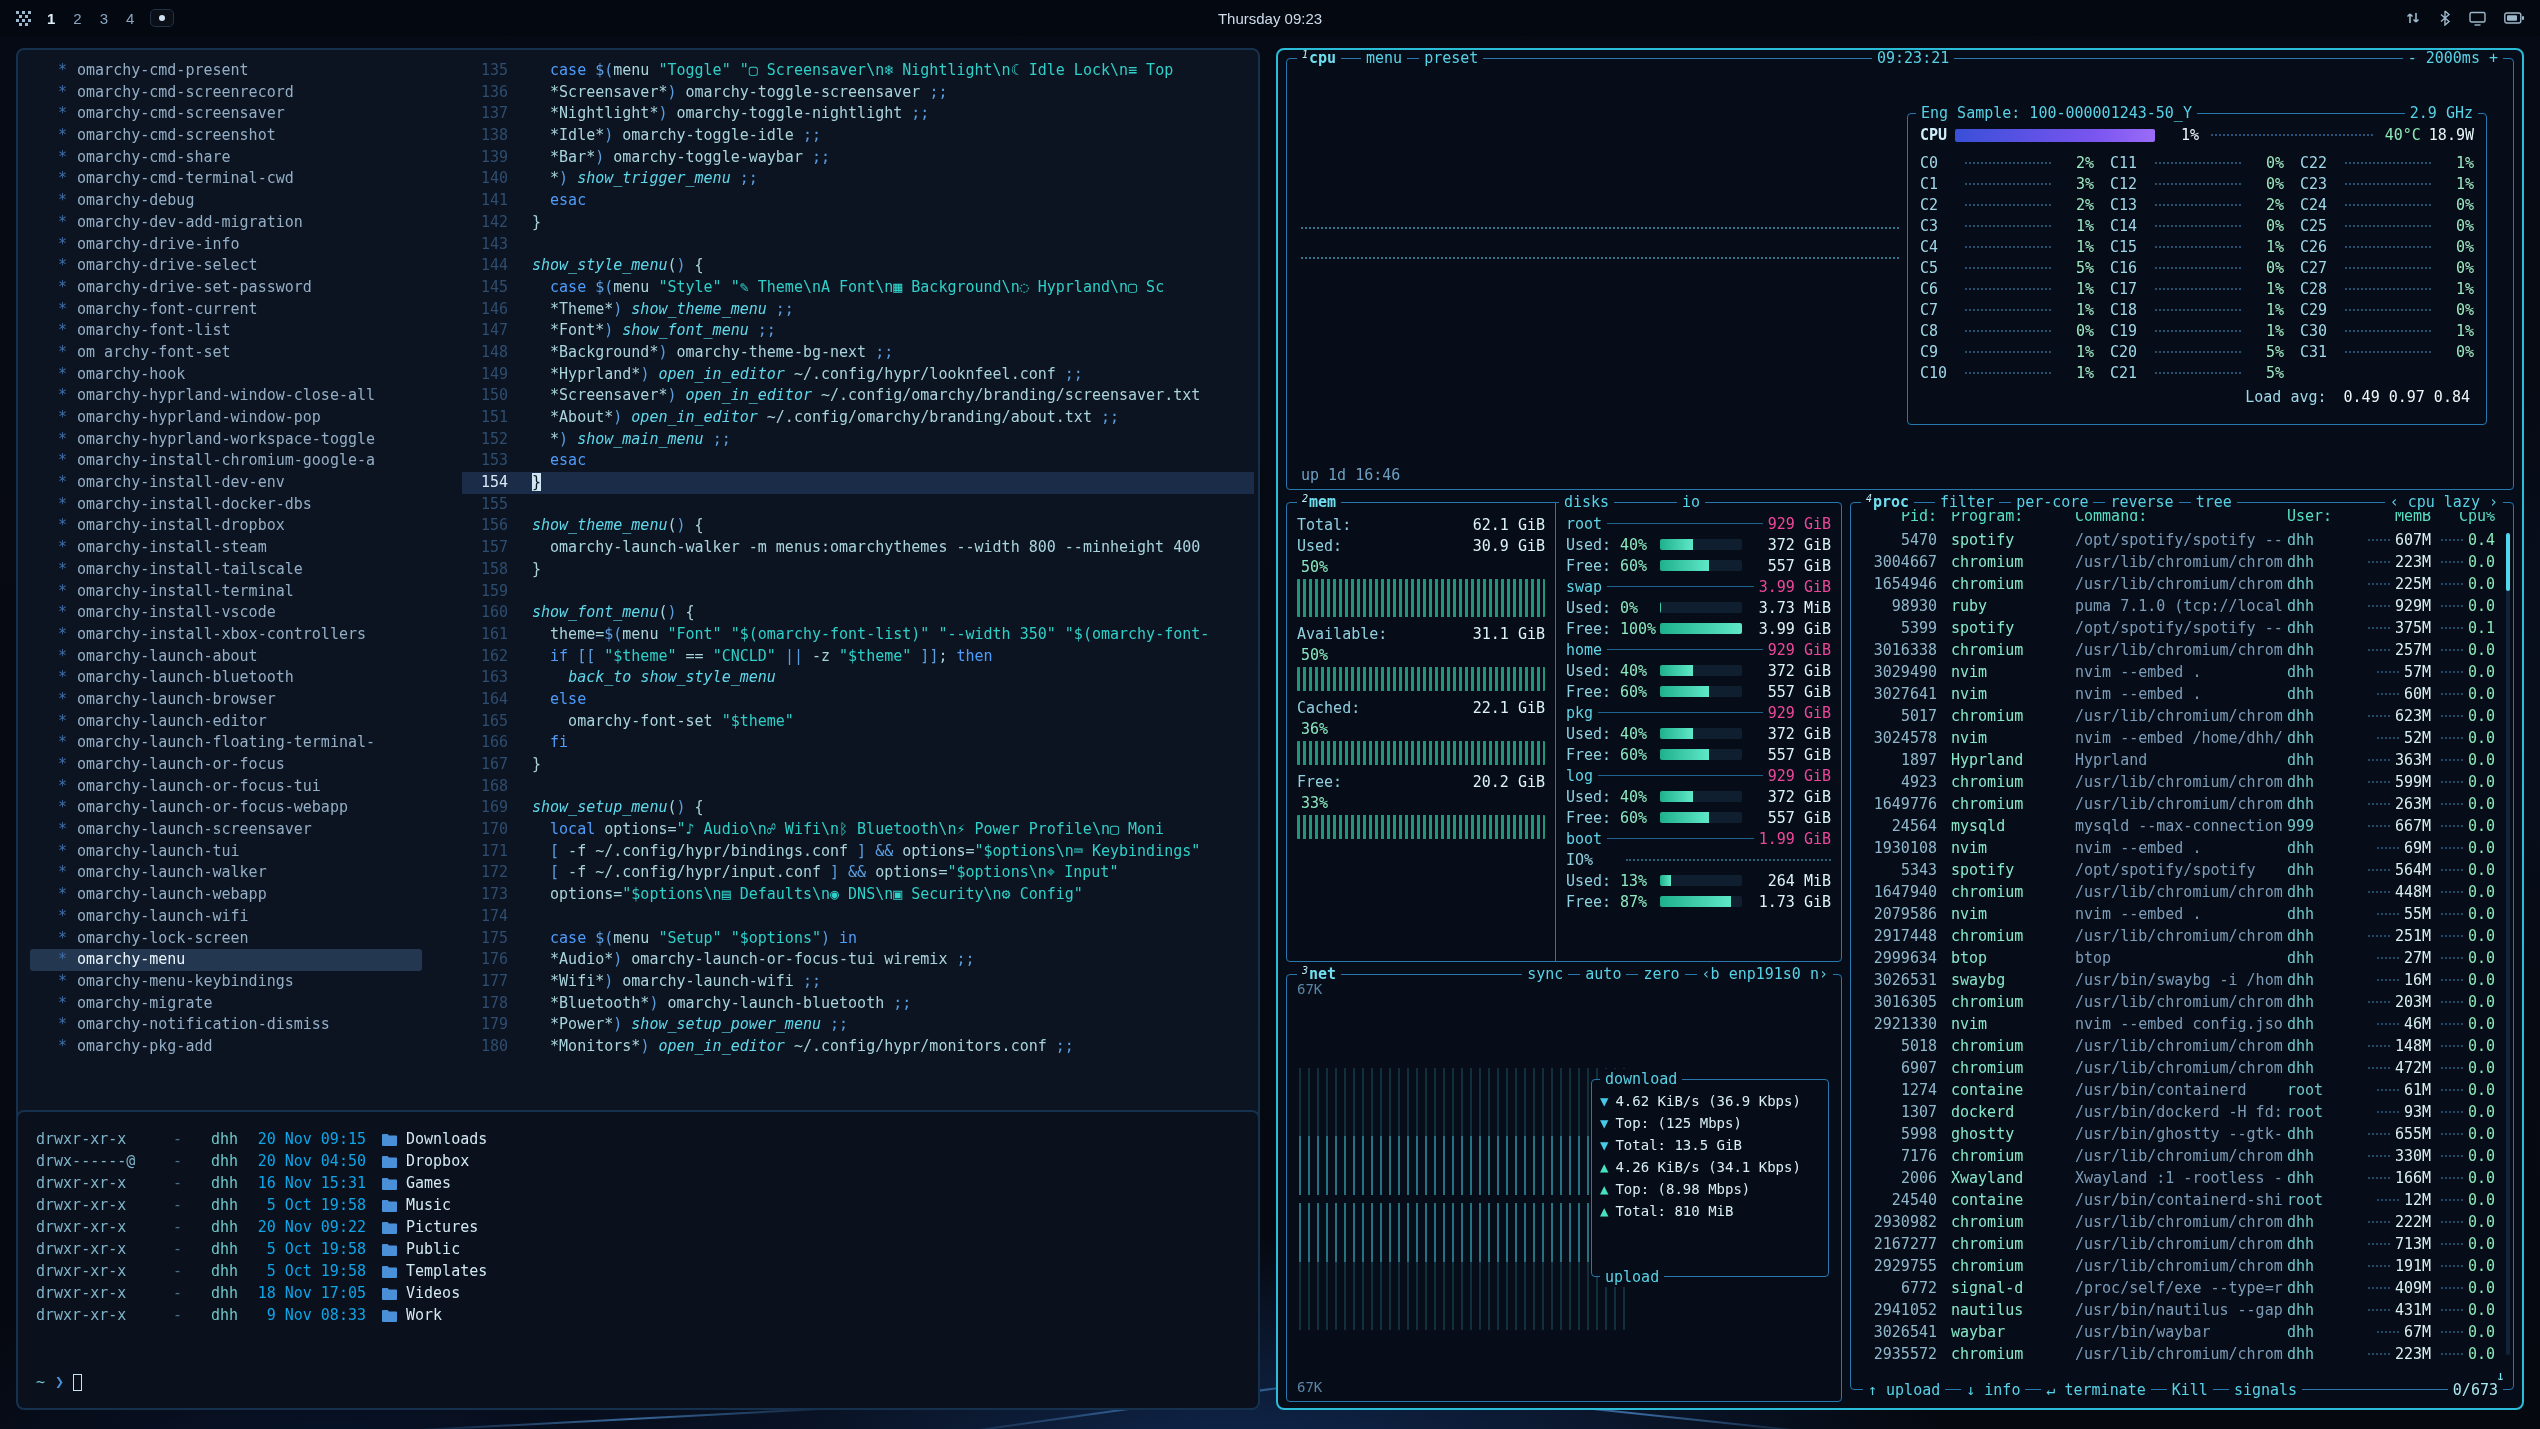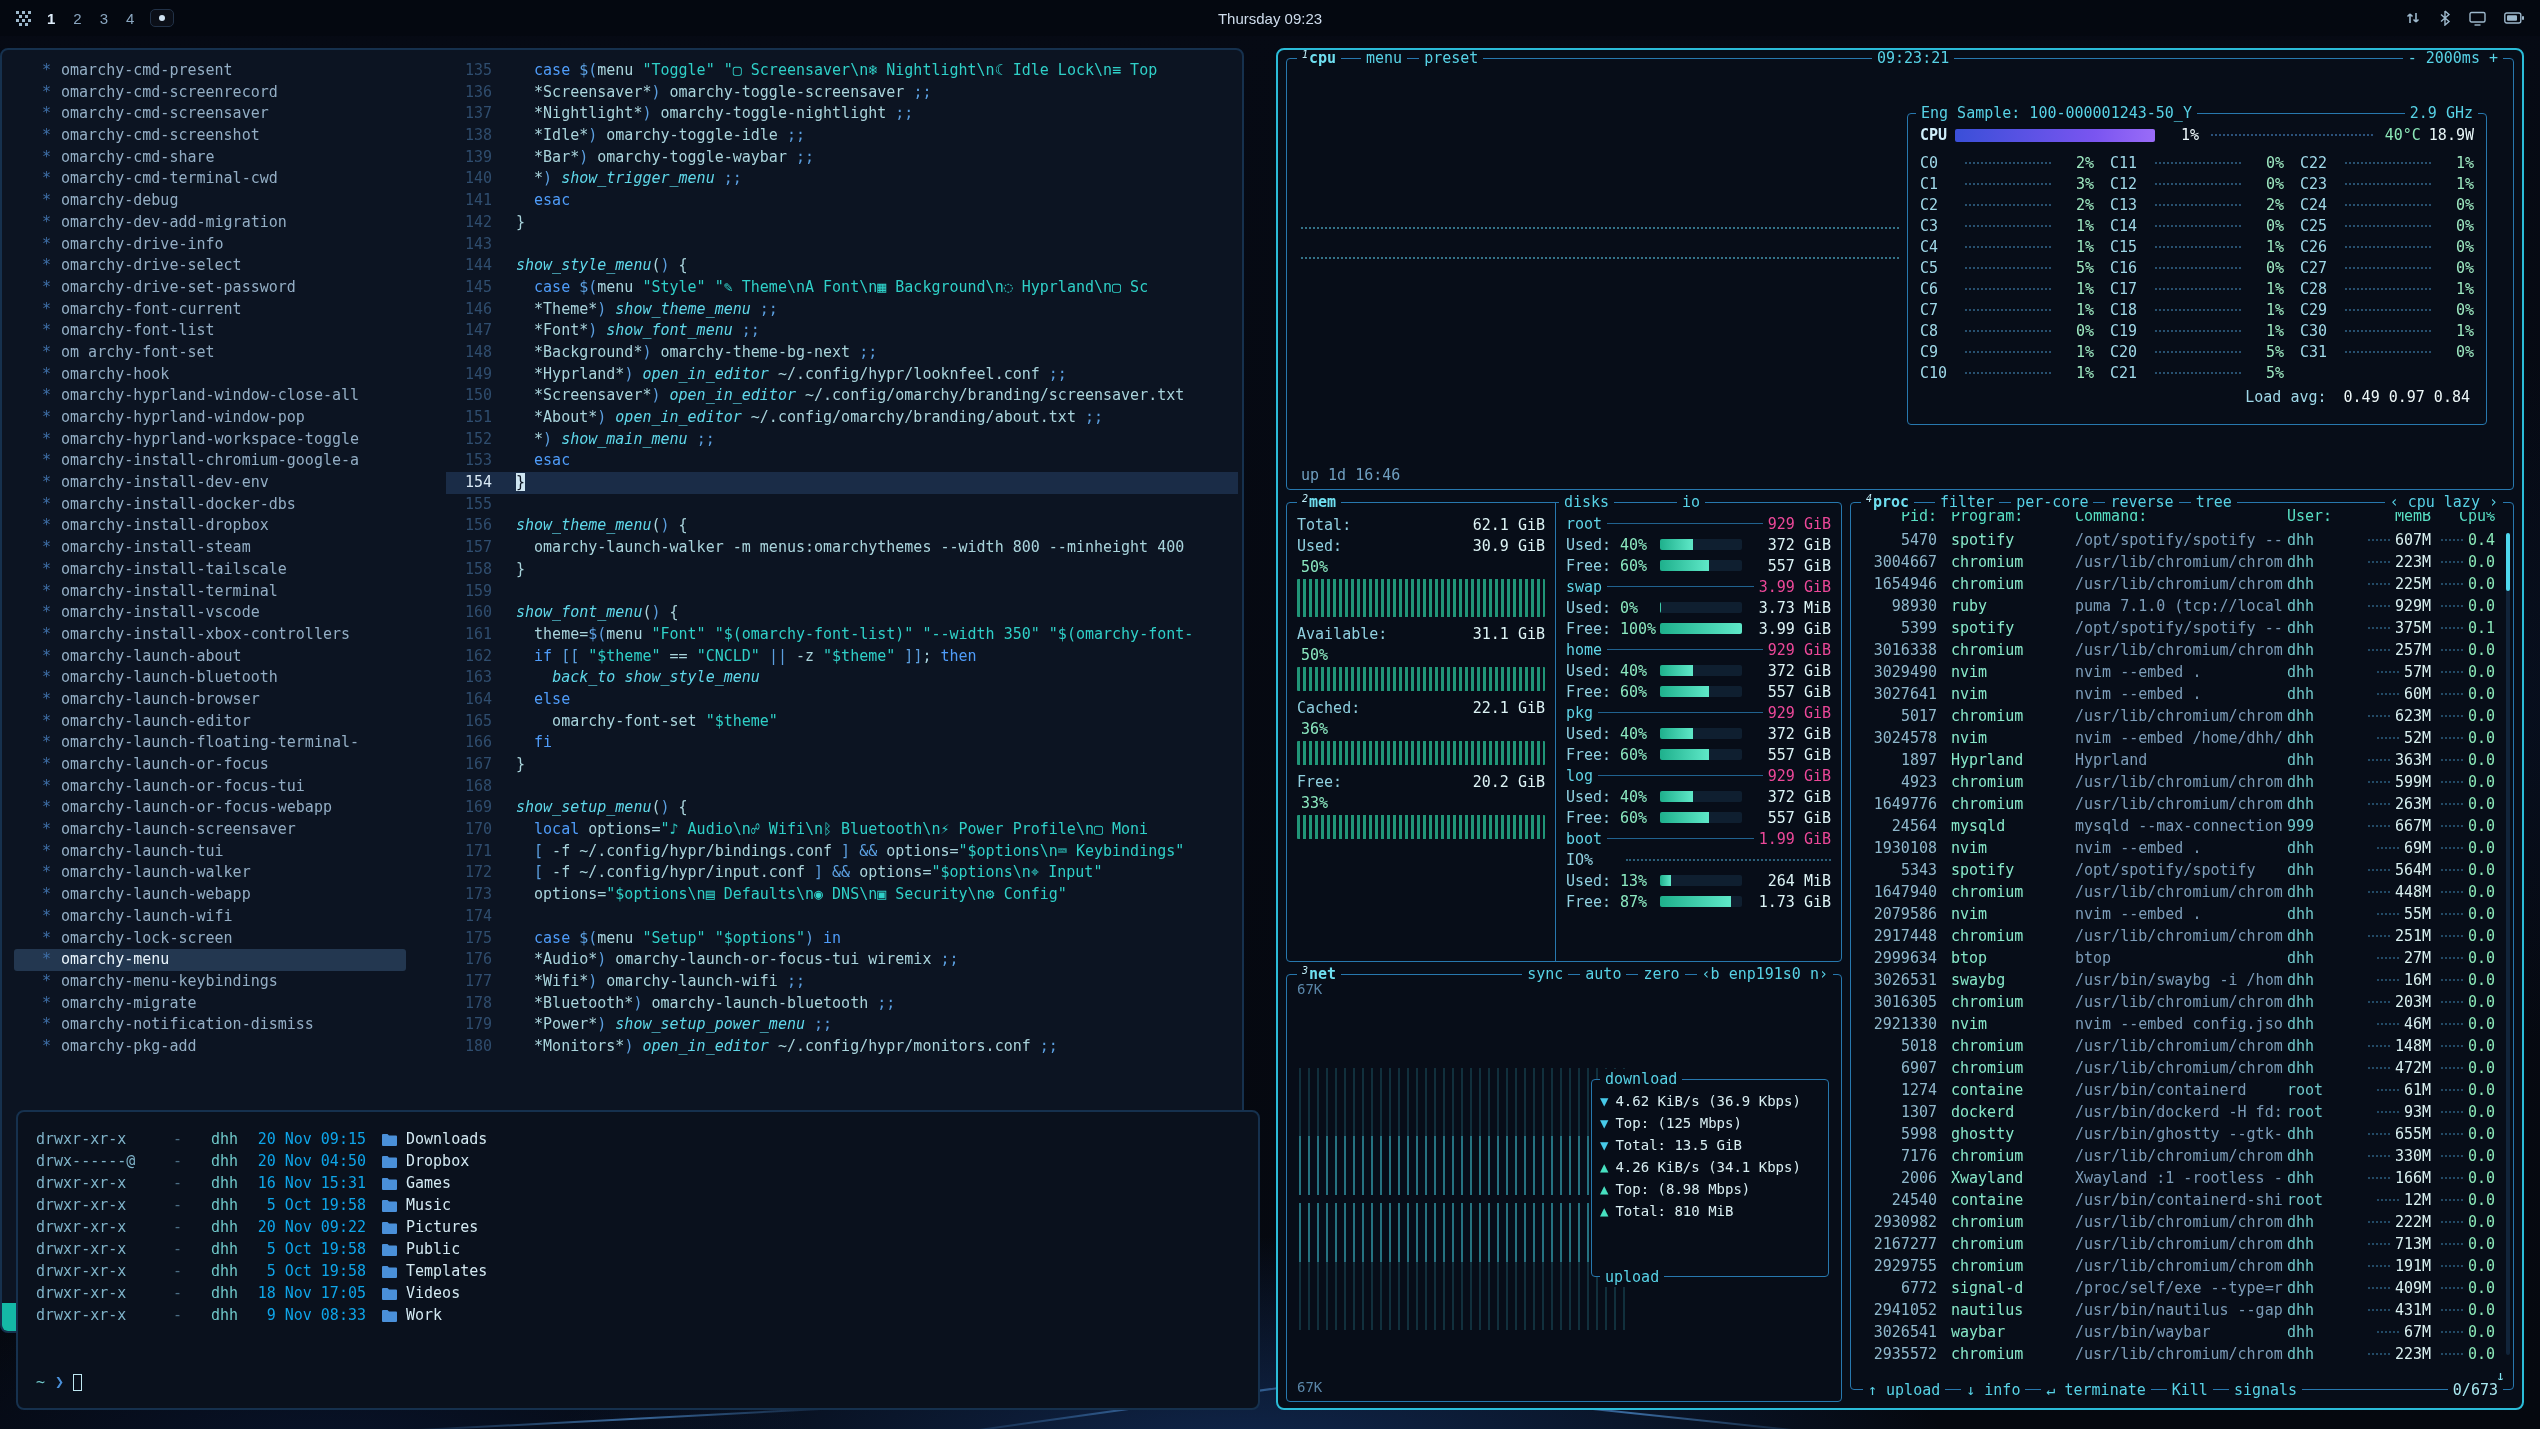--- a/index.html
+++ b/index.html
@@ -18,21 +18,21 @@
   .tb-left{display:flex;align-items:center;gap:16px}
   .ws{cursor:default;color:#8aa6c0}
   .ws.active{color:#dfeefb;font-weight:bold}
   .tb-chip{width:24px;height:18px;border-radius:5px;background:#0b0f18;border:1px solid #223248;display:flex;align-items:center;justify-content:center}
   .tb-chip i{width:6px;height:6px;border-radius:50%;background:#cfe2f2;display:block}
   .tb-clock{position:absolute;left:50%;transform:translateX(-50%);color:#cfdded}
   .tb-right{margin-left:auto;display:flex;align-items:center;gap:18px}
   .tb-icon svg{display:block}
   
   .window{position:absolute;border-radius:8px;overflow:hidden}
-  #nvim-win{left:0;top:48px;width:1244px;height:1285px;background:#0c1422;border:2px solid #16314e}
+  #nvim-win{left:16px;top:48px;width:1244px;height:1285px;background:#0c1422;border:2px solid #16314e}
   #term-win{left:16px;top:1110px;width:1244px;height:300px;background:#0a111d;border:2px solid #16314e}
   #btop-win{left:1276px;top:48px;width:1248px;height:1362px;background:#070d18;border:2px solid #2bbcd8}
   
   .nvim-body{position:absolute;inset:0 0 28px 0;display:flex;padding-top:10px}
   .filelist{width:440px;flex:none}
   .file-row{position:relative;height:21.7px;line-height:21.7px;padding-left:40px;white-space:nowrap}
   .file-row .star{color:#3e6ea6;margin-right:10px;position:relative;z-index:1}
   .file-row .fname{color:#93aec5;position:relative;z-index:1}
   .file-row.selected::before{content:"";position:absolute;left:12px;right:36px;top:0;bottom:0;background:#233750;border-radius:3px}
   .file-row.selected .fname{color:#e9f4fb}

